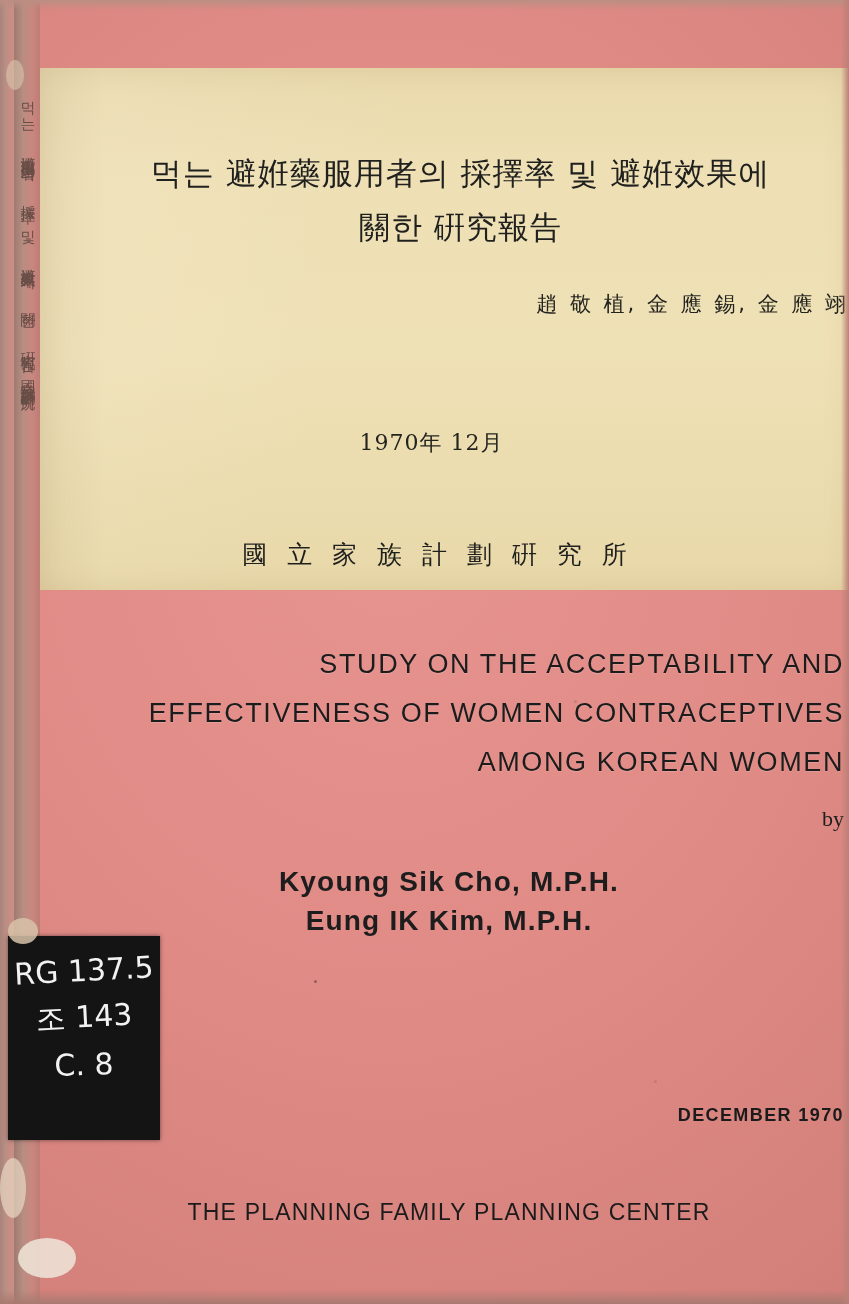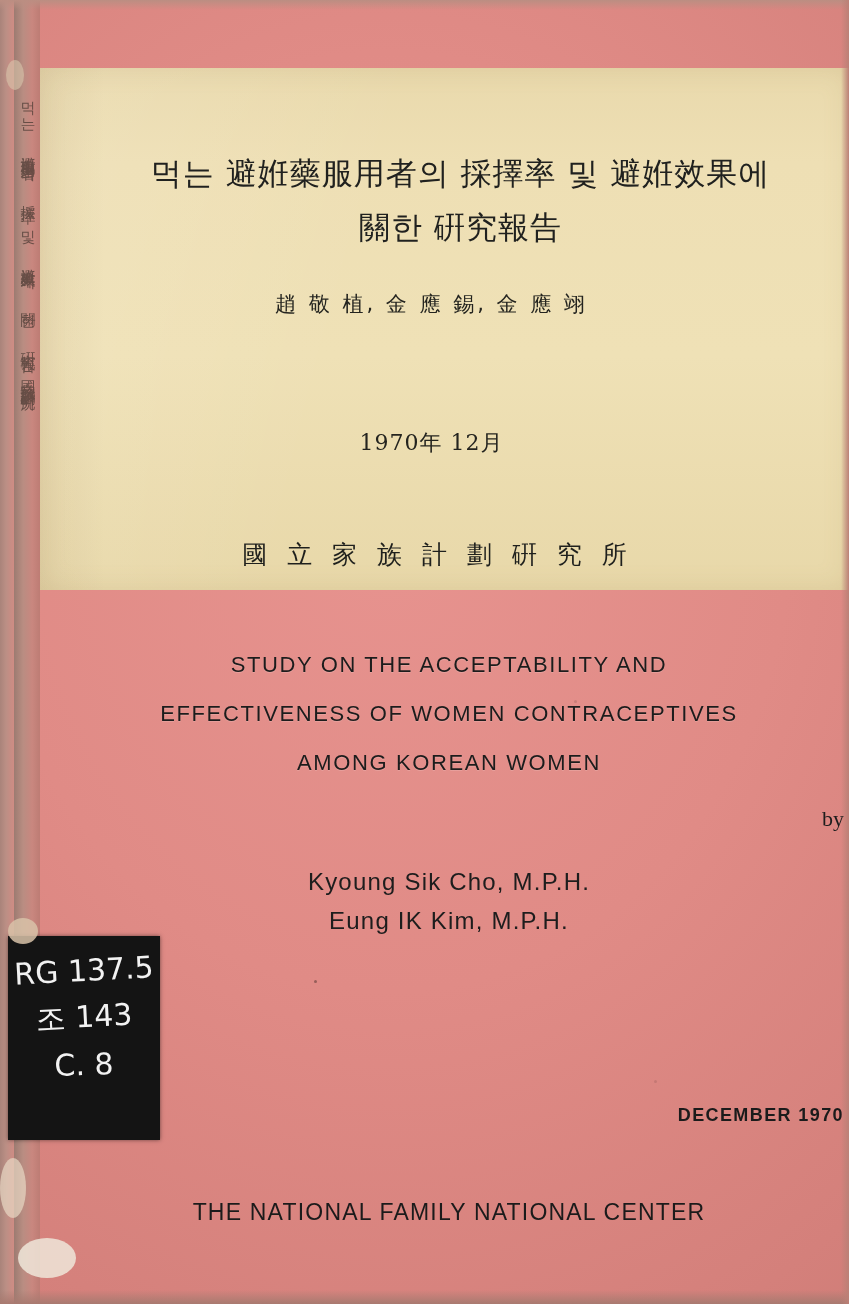--- a/index.html
+++ b/index.html
@@ -87,21 +87,21 @@
     line-height: 54px;
     color: #20211f;
     letter-spacing: 1px;
     padding-left: 32px;
   }
   .kr-authors {
     position: absolute;
     left: 0;
     right: 0;
     top: 222px;
-    text-align: center;
+    text-align: right;
     font-family: "DejaVu Sans", sans-serif;
     font-size: 21px;
     color: #24241f;
     letter-spacing: 3px;
   }
   .kr-date {
     position: absolute;
     left: 0;
     right: 0;
     top: 370px;
@@ -121,23 +121,23 @@
     font-size: 25px;
     color: #1f201d;
     letter-spacing: 6px;
   }
   
   .en-title {
     position: absolute;
     left: 40px;
     width: 790px;
     top: 640px;
-    text-align: center;
-    font-family: "Liberation Sans", sans-serif;
-    font-size: 22px;
+    text-align: right;
+    font-family: "Liberation Sans", sans-serif;
+    font-size: 27px;
     line-height: 49px;
     letter-spacing: 1.6px;
     color: #1c1c1c;
     text-shadow: 0 1px 0 rgba(255,255,255,0.15);
   }
   .en-by {
     position: absolute;
     left: 40px;
     width: 790px;
     top: 806px;
@@ -148,25 +148,26 @@
   }
   .en-authors {
     position: absolute;
     left: 40px;
     width: 790px;
     top: 862px;
     text-align: center;
   }
   .en-authors .author {
     font-family: "Liberation Sans", sans-serif;
-    font-size: 24px;
+    font-size: 28px;
     line-height: 39px;
     letter-spacing: 1.2px;
     color: #1d1d1d;
     white-space: pre;
+    font-weight: bold;
   }
   .en-date {
     position: absolute;
     left: 40px;
     width: 790px;
     top: 1105px;
     text-align: right;
     font-family: "Liberation Sans", sans-serif;
     font-weight: bold;
     font-size: 18px;
@@ -288,21 +289,21 @@
     </div>
 
     <div class="en-by">by</div>
 
     <div class="en-authors">
       <div class="author">Kyoung Sik Cho, M.P.H.</div>
       <div class="author">Eung IK Kim, M.P.H.</div>
     </div>
 
     <div class="en-date">DECEMBER 1970</div>
-    <div class="en-publisher">THE NATIONAL FAMILY NATIONAL  CENTER</div>
+    <div class="en-publisher">THE PLANNING FAMILY PLANNING  CENTER</div>
 
     <div class="speck" style="left:300px; top:980px;"></div>
     <div class="speck" style="left:560px; top:700px; opacity:0.35;"></div>
     <div class="speck" style="left:640px; top:1080px; opacity:0.3;"></div>
   </div>
 
   <div class="sticker">
     <div class="lines">
       <div class="l1">RG 137.5</div>
       <div class="l2">조 143</div>

